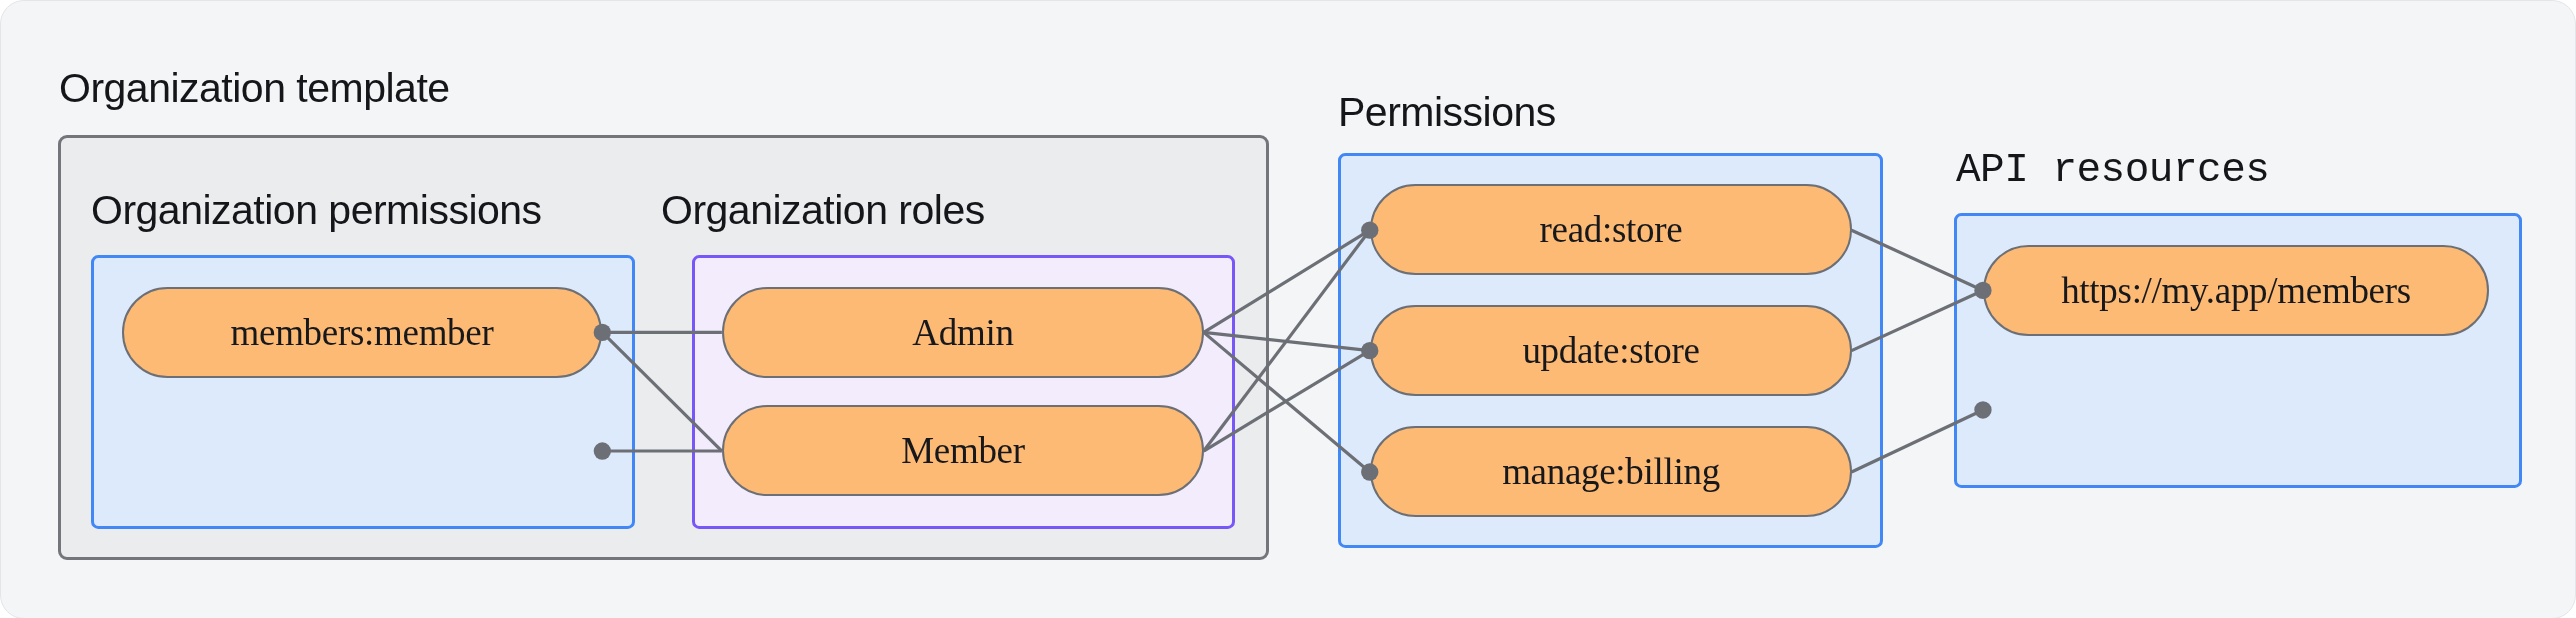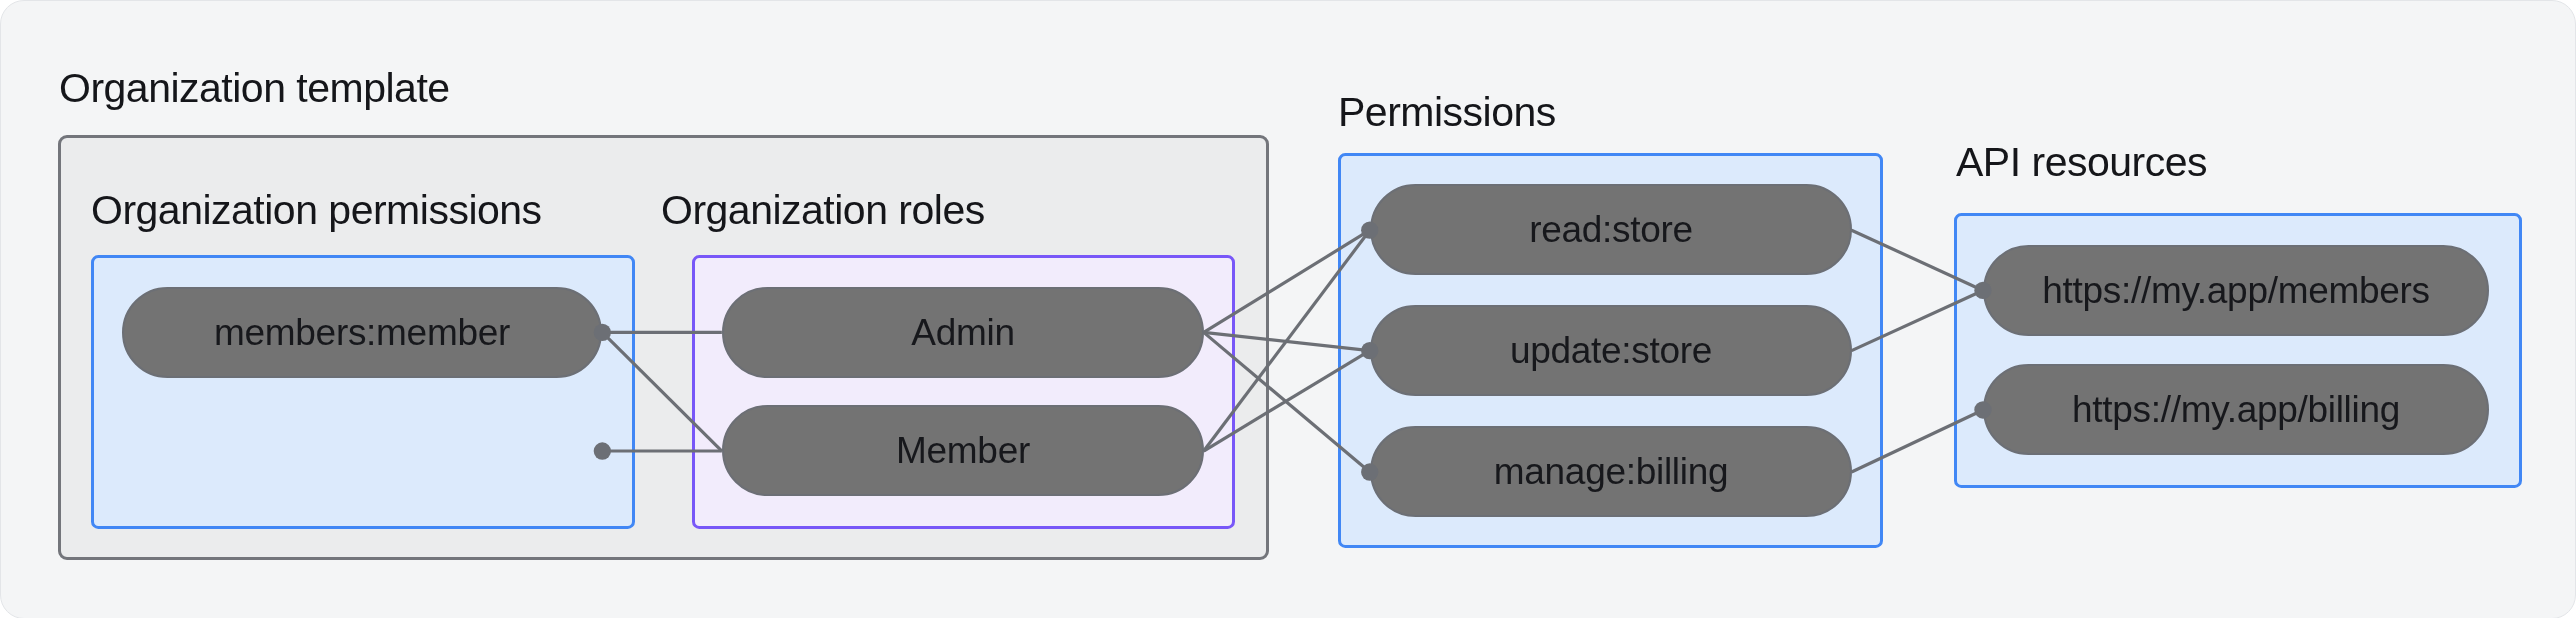--- a/index.html
+++ b/index.html
@@ -46,48 +46,49 @@
   }
   .box-purple {
     background: #f2ecfc;
     border: 3.7px solid #7857f8;
     border-radius: 7.3px;
   }
   .pill {
     position: absolute;
     box-sizing: border-box;
     height: 91px;
-    background: #737373;
+    background: #fdba74;
     border: 2.7px solid #6c6f75;
     border-radius: 46px;
     display: flex;
     align-items: center;
     justify-content: center;
     font-size: 37px;
     color: #17181c;
     white-space: nowrap;
     letter-spacing: -0.3px;
+    font-family: Liberation Serif, serif;
   }
   #edge-layer {
     position: absolute;
     inset: 0;
     pointer-events: none;
   }
 </style>
 </head>
 <body>
 
 <div class="canvas">
   <div class="card">
 
     <div class="section-title" style="left:58px; top:64px;">Organization template</div>
 
     <div class="section-title" style="left:1337px; top:88px;">Permissions</div>
 
-    <div class="section-title" style="left:1955px; top:138px;">API resources</div>
+    <div class="section-title" style="left:1955px; top:146px;font-family:Liberation Mono, monospace;">API resources</div>
 
     <div class="group-box container-gray" style="left:57px; top:134px; width:1211px; height:425px;"></div>
 
     <div class="section-title" style="left:90px; top:186px;">Organization permissions</div>
 
     <div class="section-title" style="left:660px; top:186px;">Organization roles</div>
 
     <div class="group-box box-blue" style="left:90px; top:254px; width:544px; height:274px;"></div>
 
     <div class="group-box box-purple" style="left:691px; top:254px; width:543px; height:274px;"></div>
@@ -99,21 +100,20 @@
     <div class="pill" style="left:121px; top:286px; width:480px;">members:member</div>
 
     <div class="pill" style="left:721px; top:404px; width:482px;">Member</div>
     <div class="pill" style="left:721px; top:286px; width:482px;">Admin</div>
 
     <div class="pill" style="left:1369px; top:183px; width:482px;">read:store</div>
     <div class="pill" style="left:1369px; top:304px; width:482px;">update:store</div>
     <div class="pill" style="left:1982px; top:244px; width:506px;">https://my.app/members</div>
 
     <div class="pill" style="left:1369px; top:425px; width:482px;">manage:billing</div>
-    <div class="pill" style="left:1982px; top:363px; width:506px;">https://my.app/billing</div>
 
     <svg id="edge-layer" width="2576" height="619" viewBox="0 0 2823 678">
         <line x1="659" y1="363" x2="790" y2="363" stroke="#6c6f75" stroke-width="3.5"></line>
         <line x1="659" y1="363" x2="790" y2="493" stroke="#6c6f75" stroke-width="3.5"></line>
         <line x1="659" y1="493" x2="790" y2="493" stroke="#6c6f75" stroke-width="3.5"></line>
         <line x1="1318" y1="363" x2="1500" y2="251" stroke="#6c6f75" stroke-width="3.5"></line>
         <line x1="1318" y1="363" x2="1500" y2="383" stroke="#6c6f75" stroke-width="3.5"></line>
         <line x1="1318" y1="363" x2="1500" y2="516" stroke="#6c6f75" stroke-width="3.5"></line>
         <line x1="1318" y1="493" x2="1500" y2="251" stroke="#6c6f75" stroke-width="3.5"></line>
         <line x1="1318" y1="493" x2="1500" y2="383" stroke="#6c6f75" stroke-width="3.5"></line>

